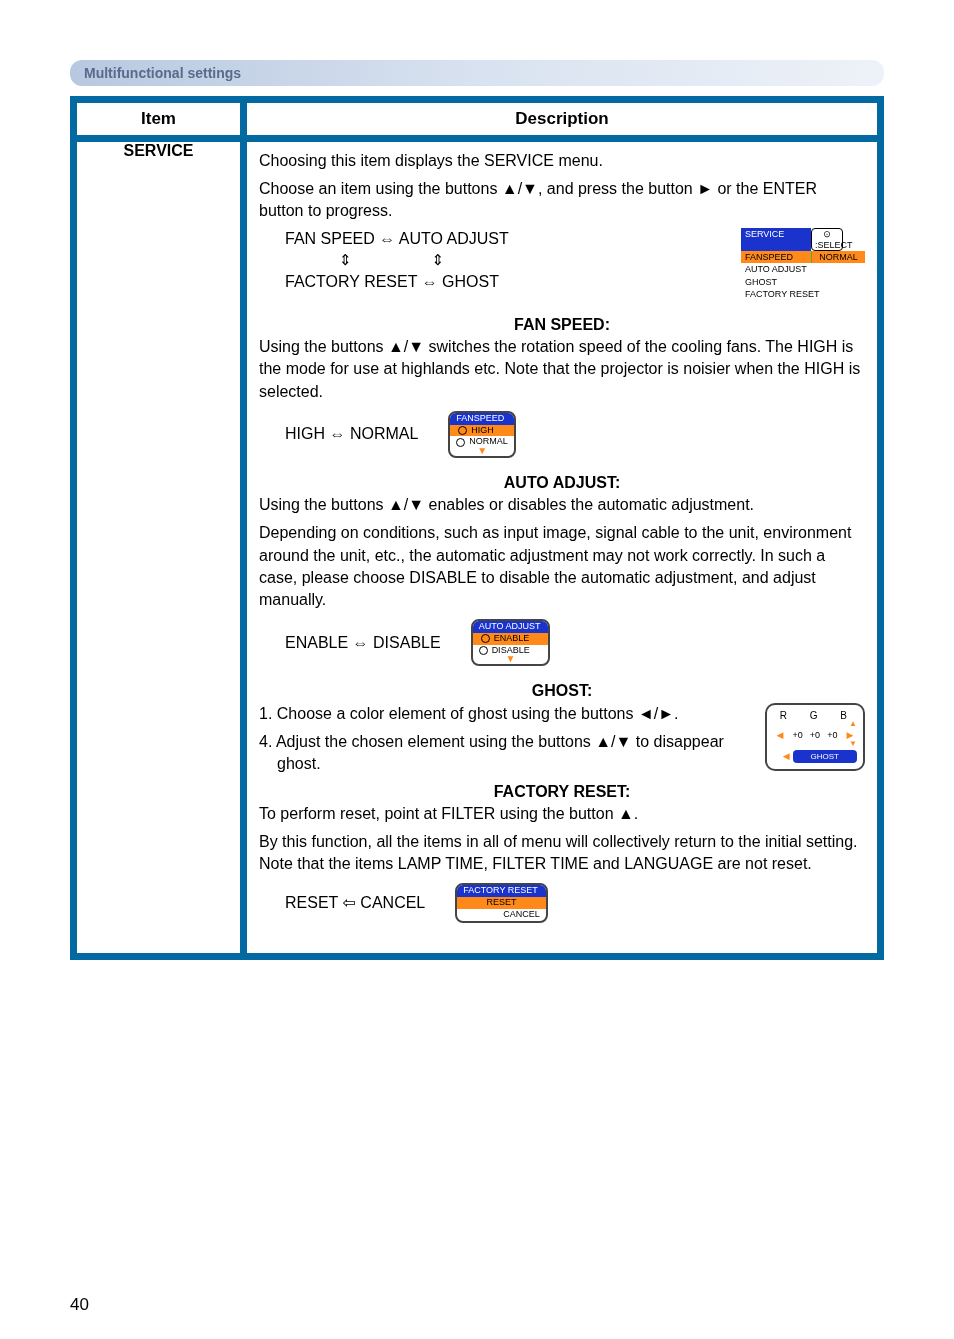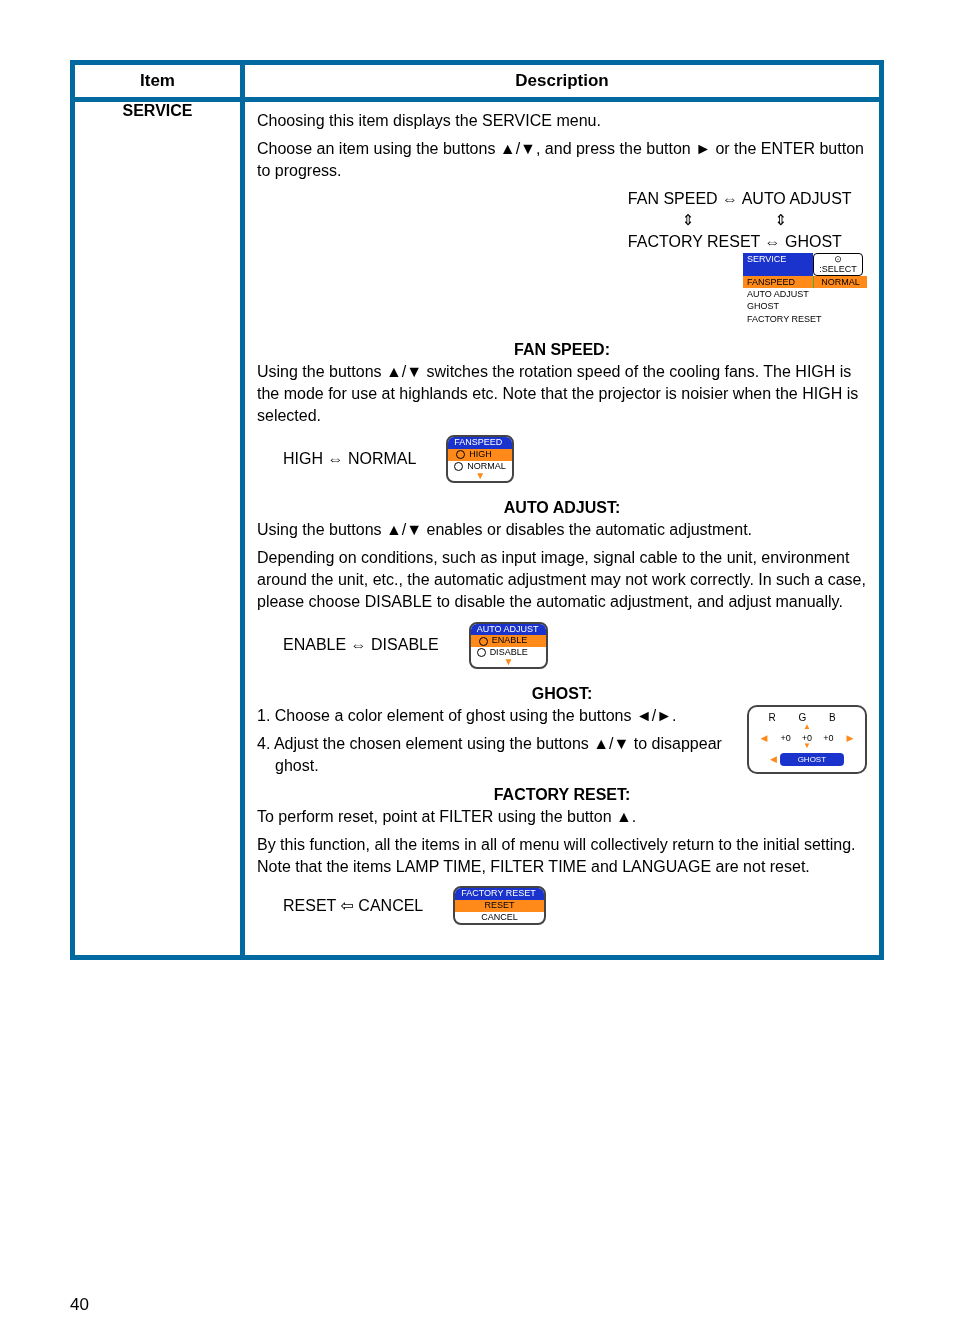--- a/index.html
+++ b/index.html
@@ -30,21 +30,21 @@
     font-weight: bold;
     font-size: 19px;
     margin-bottom: 16px;
   }
   table.main {
     width: 100%;
     border-collapse: collapse;
     table-layout: fixed;
   }
   table.main th, table.main td {
-    border: 5px solid #0369a1;
+    border: 7px solid #0369a1;
     vertical-align: top;
   }
   table.main th {
     font-weight: bold;
     padding: 6px 8px;
     text-align: center;
     font-size: 17px;
   }
   col.item-col { width: 170px; }
   td.item-cell {
@@ -56,42 +56,41 @@
   td.desc-cell {
     padding: 8px 12px 16px 12px;
     font-size: 16px;
     line-height: 1.38;
   }
   .para { margin-bottom: 6px; }
   .heading-bold { font-weight: bold; text-align: center; }
   .nav-row {
     display: flex;
     justify-content: space-between;
-    align-items: flex-end;
+    align-items: flex-start;
     margin: 0 0 14px 0;
-    flex-direction: column;
   }
   .nav-opts { padding-left: 26px; }
   .nav-line1 { margin-bottom: 0; }
   .nav-arrows { letter-spacing: 80px; padding-left: 54px; font-size:15px;}
   .svc-box {
     font-size: 9px;
     line-height: 1.15;
     display: inline-block;
   }
   .svc-box .hdr {
     display: flex;
   }
   .svc-box .hdr-l {
     background: #1a33cc; color: #fff; padding: 1px 6px 1px 4px;
     width: 70px;
   }
   .svc-box .hdr-r {
     background: #fff; border: 1px solid #000; padding: 0 3px;
-    border-radius: 4px; width:50px; text-align:center;
+    border-radius: 4px; width:32px; text-align:center;
   }
   .svc-box .row2 {
     display: flex;
   }
   .svc-box .row2-l { background: #ff8a1a; color:#000; width:70px; padding:1px 4px;}
   .svc-box .row2-r { background: #ff8a1a; color:#000; width:54px; padding:1px 4px; text-align:center; border-left:1px solid #5a3;}
   .svc-box .rest { padding: 1px 4px; width:124px;}
   .mini-box {
     display: inline-block;
     border: 2px solid #444;
@@ -113,22 +112,22 @@
     text-align:center; color:#ff8a1a; font-size:10px; line-height:0.6; padding-bottom:2px;
   }
   .inline-row {
     display: flex; align-items: center; gap: 30px;
     margin: 8px 0 14px 26px;
   }
   .ghost-row {
     display:flex; justify-content: space-between; align-items:flex-start;
   }
   .ghost-box {
-    border: 2px solid #444; border-radius:10px; font-size:10px; width:120px;
-    padding:4px 6px 6px 6px; text-align:center;
+    border: 2px solid #444; border-radius:10px; font-size:10px; width:100px;
+    padding:4px 6px 6px 6px; text-align:right;
   }
   .ghost-box .vals { display:flex; justify-content:space-around; font-size:9px; margin-top:2px;}
   .ghost-box .vals span:first-child{ font-weight:normal;}
   .ghost-btn {
     margin-top:4px; display:inline-block; background:#1a33cc; color:#fff;
     font-size:8px; padding:1px 18px; border-radius:4px;
   }
   .ghost-arrows-l::before{content:"◀"; color:#ff8a1a; margin-right:2px; font-size:9px;}
   .ghost-arrows-r::after{content:"▶"; color:#ff8a1a; margin-left:2px; font-size:9px;}
   .bullet-dot::before{content:""; display:inline-block; width:7px;height:7px;border-radius:50%;
@@ -141,20 +140,23 @@
     font-size: 17px;
   }
   .list-indent { padding-left: 18px; }
   .tri-up-down{ color:#ff8a1a; font-size:8px; line-height:0.6;}
 </style>
 </head>
 <body>
 
 <div class="page">
 
+  <div class="section-bar">
+    <span>Multifunctional settings</span>
+  </div>
 
 
   <table class="main">
     <colgroup>
         <col class="item-col">
         <col>
       </colgroup>
     <thead>
       <tr>
         <th>Item</th>
@@ -246,21 +248,21 @@
 
           <div>
             <div class="heading-bold">FACTORY RESET:</div>
             <div class="para">To perform reset, point at FILTER using the button ▲.</div>
             <div class="para">By this function, all the items in all of menu will collectively return to the initial setting. Note that the items LAMP TIME, FILTER TIME and LANGUAGE are not reset.</div>
             <div class="inline-row">
               <span>RESET ⇦ CANCEL</span>
               <div class="mini-box">
                 <div class="mb-hdr">FACTORY RESET</div>
                 <div class="mb-row-sel" style="text-align:center;">RESET</div>
-                <div class="mb-row" style="text-align:center;">CANCEL</div>
+                <div class="mb-row" style="text-align:right;">CANCEL</div>
               </div>
             </div>
           </div>
 
         </td>
       </tr>
     </tbody>
   </table>
 
 </div>

